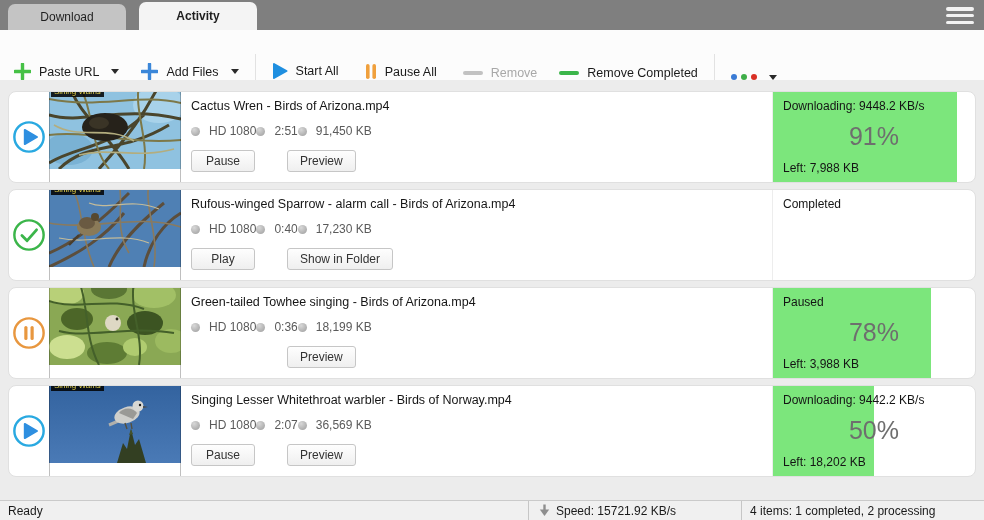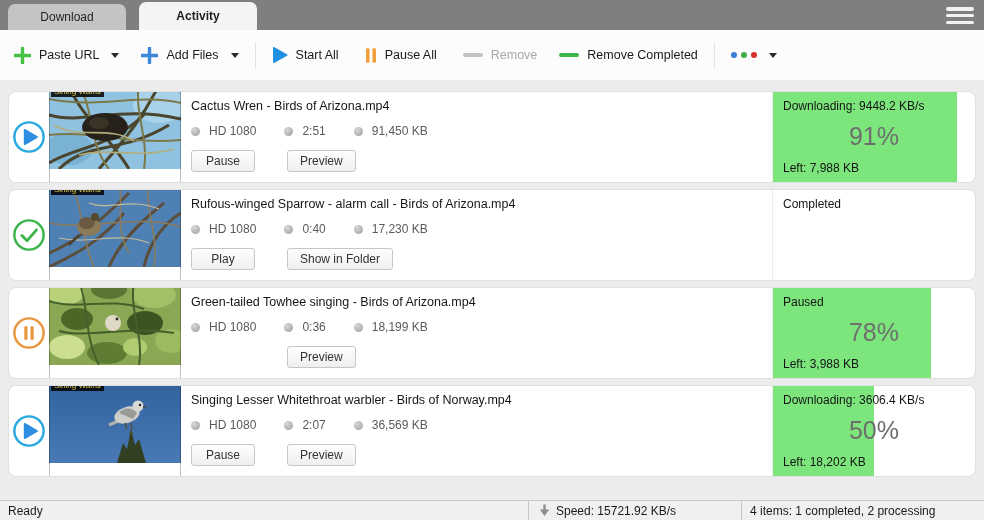--- a/index.html
+++ b/index.html
@@ -23,21 +23,21 @@
     font-size: 12px; color: #1f1f1f; cursor: default;
   }
   .tab.active { background: #f4f4f4; font-weight: bold; height: 28px; }
   .hamburger { position: absolute; right: 10px; top: 7px; width: 28px; height: 17px;
     display: flex; flex-direction: column; justify-content: space-between; cursor: pointer; }
   .hamburger span { display:block; height: 3.5px; background: #f2f2f2; border-radius: 2px; }
 
   
   .toolbar {
     height: 50px; background: #fcfcfc; flex: none;
-    display: flex; align-items: center; padding: 0 14px;
+    display: flex; align-items: flex-end; padding: 0 14px;
   }
   .tool { display: flex; align-items: center; gap: 8px; font-size: 12.5px; color: #1a1a1a; cursor: pointer; }
   .tool.disabled { color: #a8a8a8; cursor: default; }
   .caret { width: 0; height: 0; border-left: 4px solid transparent; border-right: 4px solid transparent; border-top: 5px solid #2a2a2a; margin-left: 4px; }
   .vsep { width: 1px; height: 26px; background: #e2e2e2; margin: 0 16px; }
   .mr22 { margin-right: 22px; }
   .mr26 { margin-right: 26px; }
   .dash { width: 20px; height: 4px; border-radius: 2px; }
   .dots { display: flex; align-items: center; gap: 4px; }
   .dots i { width: 6px; height: 6px; border-radius: 50%; display: block; }
@@ -49,21 +49,21 @@
     border: 1px solid #e0e0e0; border-radius: 8px; margin-bottom: 6px;
     display: flex; align-items: center; overflow: hidden;
   }
   .status-wrap { width: 40px; flex: none; display: flex; justify-content: center; }
   .thumb { width: 132px; height: 104px; position: relative; flex: none; outline: 1px solid rgba(0,0,0,0.25); outline-offset: -1px; }
   .thumb svg { display: block; width: 132px; height: 84px; }
   .wm { position: absolute; top: 2px; left: 2px; background: rgba(0,0,0,0.85); color: #e3d04b; font-size: 8px; line-height: 10px; padding: 0 3px; }
   .info { margin-left: 10px; display: flex; flex-direction: column; height: 84px; flex: 1; min-width: 0; }
   .title { font-size: 12.5px; color: #161616; padding-top: 4px; white-space: nowrap; }
   .meta { display: flex; align-items: center; margin-top: 11px; font-size: 12px; color: #5a5a5a; }
-  .meta-item { display: flex; align-items: center; gap: 9px; margin-right: 28px; }
+  .meta-item { display: flex; align-items: center; gap: 9px; }
   .mdot { width: 9px; height: 9px; border-radius: 50%; background: radial-gradient(circle at 35% 30%, #d8d8d8, #9c9c9c); flex: none; }
   .btns { margin-top: auto; padding-bottom: 7px; display: flex; gap: 32px; }
   .btn {
     min-width: 64px; height: 22px; font-family: "Liberation Sans", sans-serif; font-size: 12px; color: #333;
     background: linear-gradient(#fefefe, #efefef); border: 1px solid #c6c6c6; border-radius: 3px; padding: 0 12px; cursor: pointer;
   }
   .btn-spacer { width: 64px; }
 
   
   .panel { position: absolute; right: 0; top: 0; bottom: 0; width: 203px; border-left: 1px solid #ededed; }
@@ -351,21 +351,21 @@
           </span>
       </div>
       <div class="btns">
         <button class="btn">Pause</button>
         <button class="btn">Preview</button>
       </div>
     </div>
     <div class="panel">
       <div class="fill" style="width: 50%;"></div>
       <div class="panel-content">
-        <div>Downloading: 3606.4 KB/s</div>
+        <div>Downloading: 9442.2 KB/s</div>
         <div class="pct">50%</div>
         <div>Left: 18,202 KB</div>
       </div>
     </div>
   </div>
 
 </div>
 
 <div class="statusbar">
   <div class="sb-left">Ready</div>

